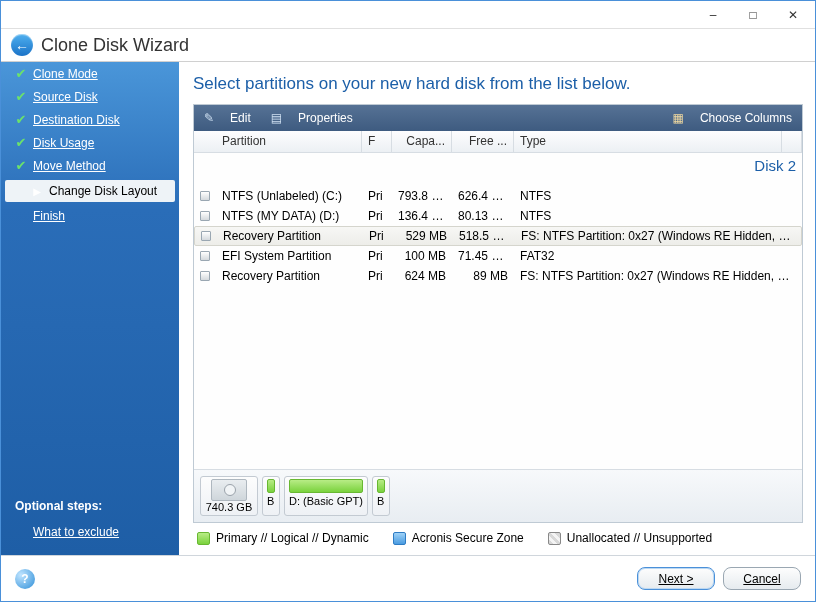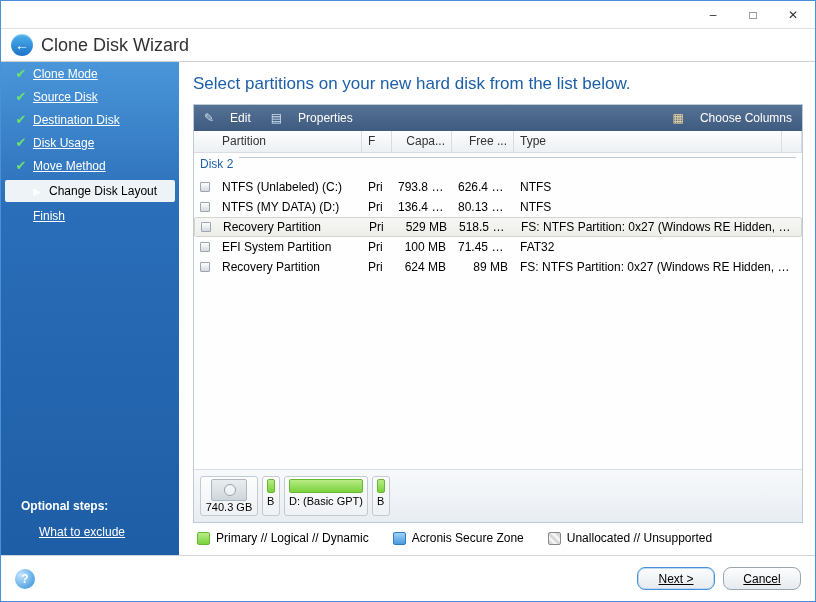--- a/index.html
+++ b/index.html
@@ -14,41 +14,41 @@
   .sidebar { width: 178px; background: linear-gradient(to bottom,#4a96d9 0%,#2a6db8 30%,#1e5ea6 100%); display: flex; flex-direction: column; color: #fff; }
   .side-head { padding: 8px 12px 8px 14px; font-weight: bold; font-size: 12px; }
   .side-steps { display: flex; flex-direction: column; }
   .step { display: flex; align-items: center; gap: 6px; padding: 4px 10px 4px 14px; font-size: 12px; }
   .step .check { color: #6be26b; font-size: 13px; width: 12px; text-align: center; }
   .step .dot { color: #fff; font-size: 10px; width: 12px; text-align: center; }
   .step a, .step span.lbl { color: #fff; text-decoration: underline; cursor: default; }
   .step.current { background: #eef3f7; color: #000; border-radius: 2px; margin: 3px 4px; padding-left: 26px; }
   .step.current span.lbl { color: #000; text-decoration: none; }
   .step.finish span.lbl { text-decoration: underline; color: #fff; }
-  .optional { margin-top: auto; padding-bottom: 12px; padding-left: 6px; }
+  .optional { margin-top: auto; padding-bottom: 12px; }
   .content { flex: 1; display: flex; flex-direction: column; padding: 12px 12px 8px 14px; min-width: 0; }
   .instruction { color: #1c5fa8; font-size: 17px; margin-bottom: 10px; }
   .panel { flex: 1; border: 1px solid #bfcad4; background: #fefefe; display: flex; flex-direction: column; min-height: 0; }
   .toolbar { height: 26px; background: linear-gradient(#567295,#3e5b80); display: flex; align-items: center; color: #fff; font-size: 12px; }
   .toolbar .tb-item { display: flex; align-items: center; gap: 16px; padding: 0 10px; height: 100%; }
   .toolbar .spacer { flex: 1; }
   .icon-edit::before { content: "✎"; color: #cfe0f2; }
   .icon-props::before { content: "▤"; color: #cfe0f2; }
   .icon-cols::before { content: "▦"; color: #f0d9a0; }
   .grid-head { display: flex; height: 22px; border-bottom: 1px solid #d7dde3; background: linear-gradient(#fdfdfe,#ecf0f4); color: #333; }
   .gh { border-right: 1px solid #d7dde3; padding: 3px 6px; font-size: 12px; overflow: hidden; white-space: nowrap; text-overflow: ellipsis; }
   .c-ico { width: 22px; border-right: none; }
   .c-part { width: 146px; }
   .c-flag { width: 30px; text-align: left; }
   .c-cap { width: 60px; text-align: right; }
   .c-free { width: 62px; text-align: right; }
   .c-type { flex: 1; }
   .c-end { width: 20px; }
   .grid-body { flex: 1; overflow: auto; }
-  .disk-label { color: #1c5fa8; font-size: 12px; padding: 4px 6px 2px 6px; display: flex; align-items: flex-start; gap: 6px; }
+  .disk-label { color: #1c5fa8; font-size: 15px; padding: 4px 6px 2px 6px; display: flex; align-items: flex-end; gap: 6px; flex-direction: column; }
   .disk-label .line { flex: 1; height: 1px; background: #c0cad4; }
   .rows { padding: 4px 0; }
   .row { display: flex; align-items: center; height: 20px; font-size: 12px; padding-right: 4px; }
   .row.selected { background: linear-gradient(#f7f7f5,#edede9); border: 1px solid #d5d5cd; border-radius: 2px; }
   .row .cell { padding: 0 6px; overflow: hidden; white-space: nowrap; text-overflow: ellipsis; }
   .row .ico { width: 22px; display: flex; align-items: center; justify-content: center; }
   .disk-icon { width: 12px; height: 10px; background: linear-gradient(#fff,#d4d9dd); border: 1px solid #9aa7b2; border-radius: 1px; }
   .diskmap { border-top: 1px solid #d7dde3; padding: 6px; display: flex; gap: 4px; background: linear-gradient(#f7f9fb,#e8edf2); align-items: stretch; }
   .dm-disk { width: 58px; border: 1px solid #c3cad2; border-radius: 3px; background: linear-gradient(#fdfdfd,#eef1f5); display: flex; flex-direction: column; align-items: center; justify-content: center; padding: 2px; }
   .hd-icon { width: 36px; height: 22px; background: linear-gradient(#e9edf0,#cfd6db); border: 1px solid #aeb7bf; border-radius: 2px; position: relative; }

